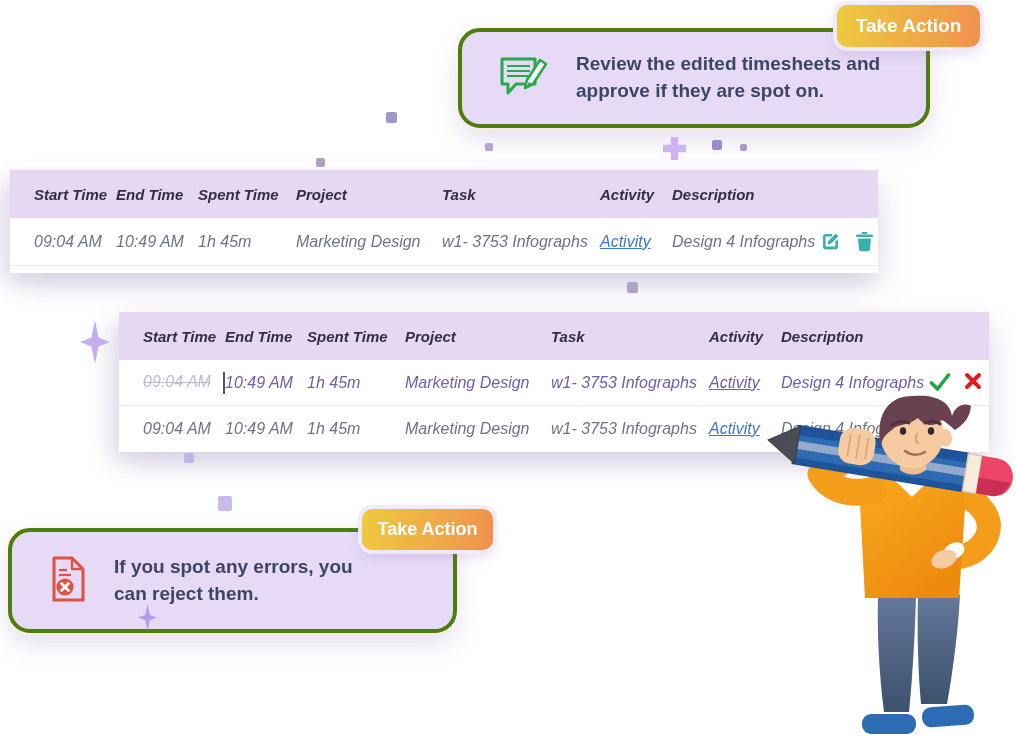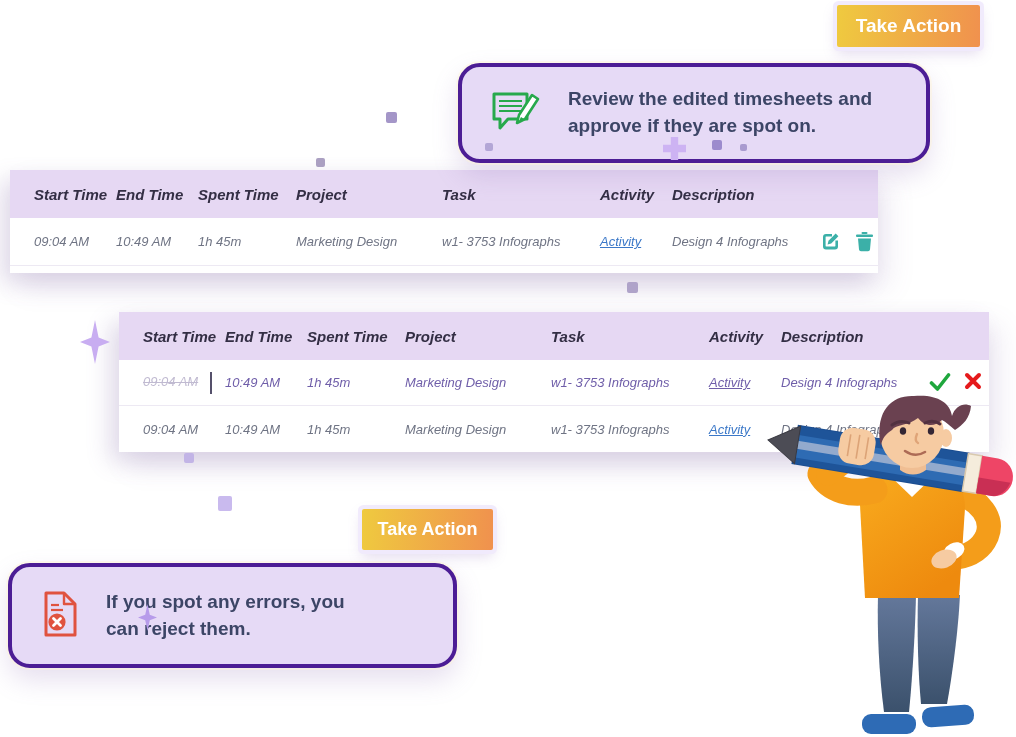--- a/index.html
+++ b/index.html
@@ -18,48 +18,48 @@
   }
   .t-grid {
     display: grid;
     grid-template-columns: 82px 82px 98px 146px 158px 72px 148px 1fr;
     align-items: center; padding-left: 24px;
   }
   .t-head {
     height: 48px; background: #E6D8F3; color: #332E44;
     font-size: 15px; font-weight: 700;
   }
-  .t-row { height: 48px; background: #fff; color: #6F7484; font-size: 13px; }
+  .t-row { height: 48px; background: #fff; color: #6F7484; font-size: 16px; }
   .t-row.h46 { height: 46px; }
   .t-row.hairline { border-bottom: 1px solid #EDE9F3; }
   .t-foot { height: 7px; background: #fff; }
   .cell { white-space: nowrap; overflow: visible; }
   .row-editing .cell { color: #6F5EA9; }
   .link { text-decoration: underline; cursor: pointer; }
   .link.blue { color: #3B78C8; }
   .link.purple { color: #6F5EA9; }
   .strike { color: #C0BAD1; text-decoration: line-through; text-decoration-color:#C0BAD1; }
   .text-cursor { display:inline-block; width:2px; height:22px; background:#55506B;
                  vertical-align: middle; margin-left: 12px; }
   .actions { display:flex; justify-content:flex-end; align-items:center;
              gap: 14px; padding-right: 14px; }
   .icon-btn { width: 21px; height: 21px; cursor: pointer; display:block; }
 
   
   .tip-card {
     position: absolute; z-index: 2; background: #E6DAF6;
-    border: 4px solid #4c1d95; border-radius: 22px;
+    border: 4px solid #4d7c0f; border-radius: 22px;
     box-shadow: 0 0 0 2px rgba(255,243,214,0.45), 0 12px 26px rgba(140,110,180,0.22);
-    display: flex; align-items: center; gap: 26px; padding: 0 24px 0 28px; margin-top: 35px;
+    display: flex; align-items: center; gap: 26px; padding: 0 24px 0 36px;
   }
   .tip-text { font-size: 19px; font-weight: 700; color: #3C4566; line-height: 1.42; }
   .take-action {
     position: absolute; z-index: 3; display:flex; align-items:center; justify-content:center;
     background: linear-gradient(95deg, #EFCA3F 0%, #F0914E 100%);
-    color:#fff; font-weight:700; font-size:19px; border:none; border-radius:2px;
+    color:#fff; font-weight:700; font-size:19px; border:none; border-radius:10px;
     font-family: "Liberation Sans", sans-serif; cursor:pointer;
     box-shadow: 0 0 0 4px rgba(240,234,252,0.95), 0 6px 14px rgba(150,120,190,0.28);
   }
 
   
   .sq { position:absolute; border-radius:2px; z-index:2; }
   .sparkle4 { position:absolute; z-index:3;
     clip-path: polygon(50% 0%, 62% 40%, 100% 50%, 62% 60%, 50% 100%, 38% 60%, 0% 50%, 38% 40%); }
   .plus { position:absolute; z-index:2;
     clip-path: polygon(34% 0,66% 0,66% 34%,100% 34%,100% 66%,66% 66%,66% 100%,34% 100%,34% 66%,0 66%,0 34%,34% 34%); }

